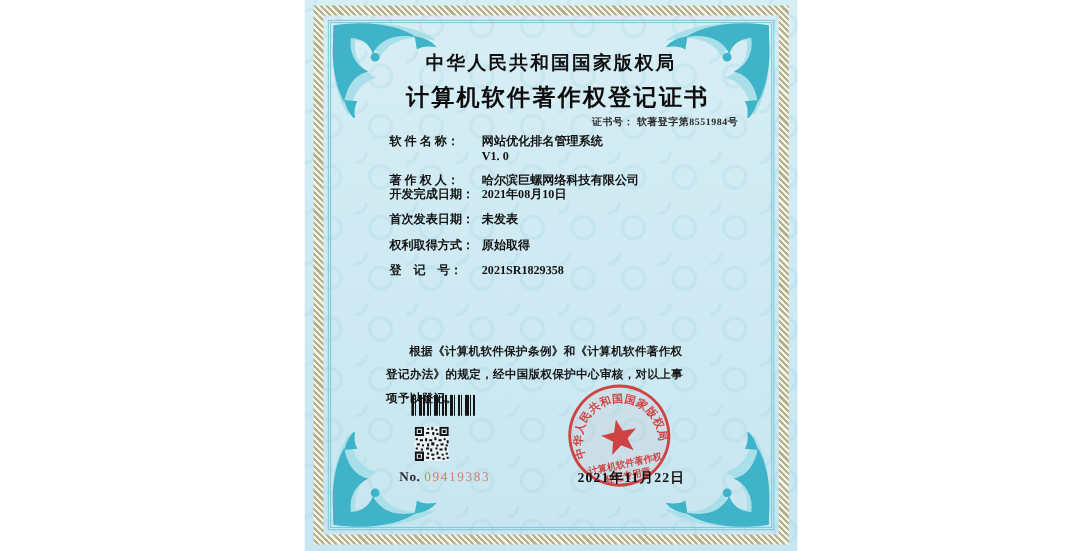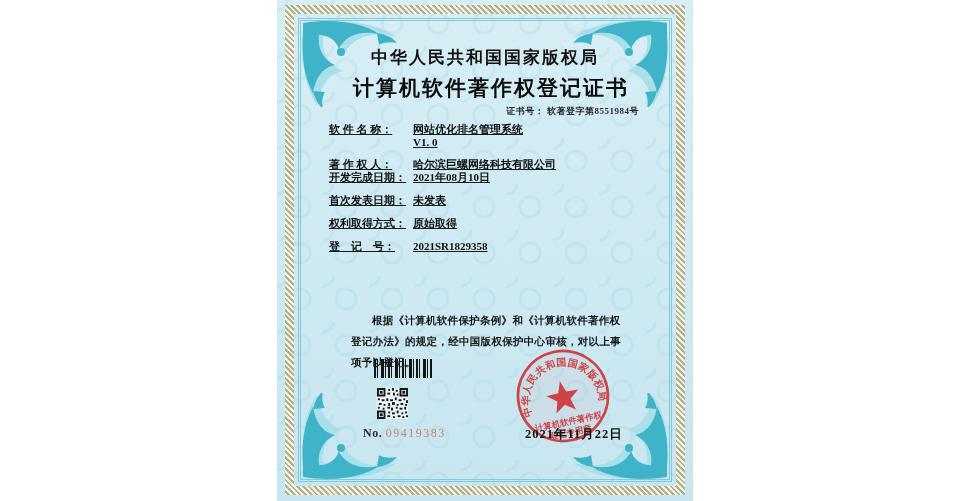--- a/index.html
+++ b/index.html
@@ -1,21 +1,21 @@
 <!DOCTYPE html>
 <html><head>
 <meta charset="utf-8">
 <style>
   html,body{margin:0;padding:0;}
   body{
     width:969px;height:501px;position:relative;background:#ffffff;
     font-family:"Liberation Serif","DejaVu Serif",serif;overflow:hidden;
   }
   .certificate{
-    position:absolute;left:277px;top:0;width:416px;height:501px;
+    position:absolute;left:277px;top:0;width:448px;height:501px;
     background:
       radial-gradient(circle 13px at 23px 23px, rgba(126,196,214,0) 8px, rgba(126,196,214,.16) 9px 11px, rgba(126,196,214,0) 12px),
       radial-gradient(circle 13px at 0px 0px, rgba(126,196,214,0) 8px, rgba(126,196,214,.16) 9px 11px, rgba(126,196,214,0) 12px),
       linear-gradient(180deg,#d8eef5 0%,#cfeaf3 45%,#c8e6f0 100%);
     background-size:46px 46px,46px 46px,100% 100%;
   }
   .meander{
     position:absolute;left:8px;right:8px;top:5px;bottom:6px;
     border:9px solid #b6b593;
     border-image:repeating-linear-gradient(45deg,#f6f3e6 0 2px,#b2b18d 2px 4px) 9;
@@ -35,21 +35,21 @@
     font-size:17px;font-weight:bold;letter-spacing:2px;color:#111;
   }
   .cert-title{
     position:absolute;left:12px;right:0;top:74px;text-align:center;
     font-size:21px;font-weight:bold;letter-spacing:2px;color:#0d0d0d;
   }
   .cert-no-line{
     position:absolute;right:54px;top:105px;font-size:9px;font-weight:bold;color:#2a2a2a;
     letter-spacing:.5px;
   }
-  .fields{position:absolute;left:52px;top:123px;width:300px;text-decoration:underline;}
+  .fields{position:absolute;left:77px;top:123px;width:300px;}
   .frow{display:flex;font-size:11px;font-weight:bold;line-height:13px;}
   .frow .flabel{width:84px;flex:0 0 84px;color:#111;}
   .frow .fvalue{color:#111;}
   .mb-a{margin-bottom:9px;}
   .mb-b{}
   .mb-c{margin-bottom:10px;}
   .statement{
     position:absolute;left:74px;top:310px;width:274px;
     font-size:10.5px;line-height:21px;font-weight:bold;color:#161616;
     text-indent:2em;letter-spacing:.3px;

